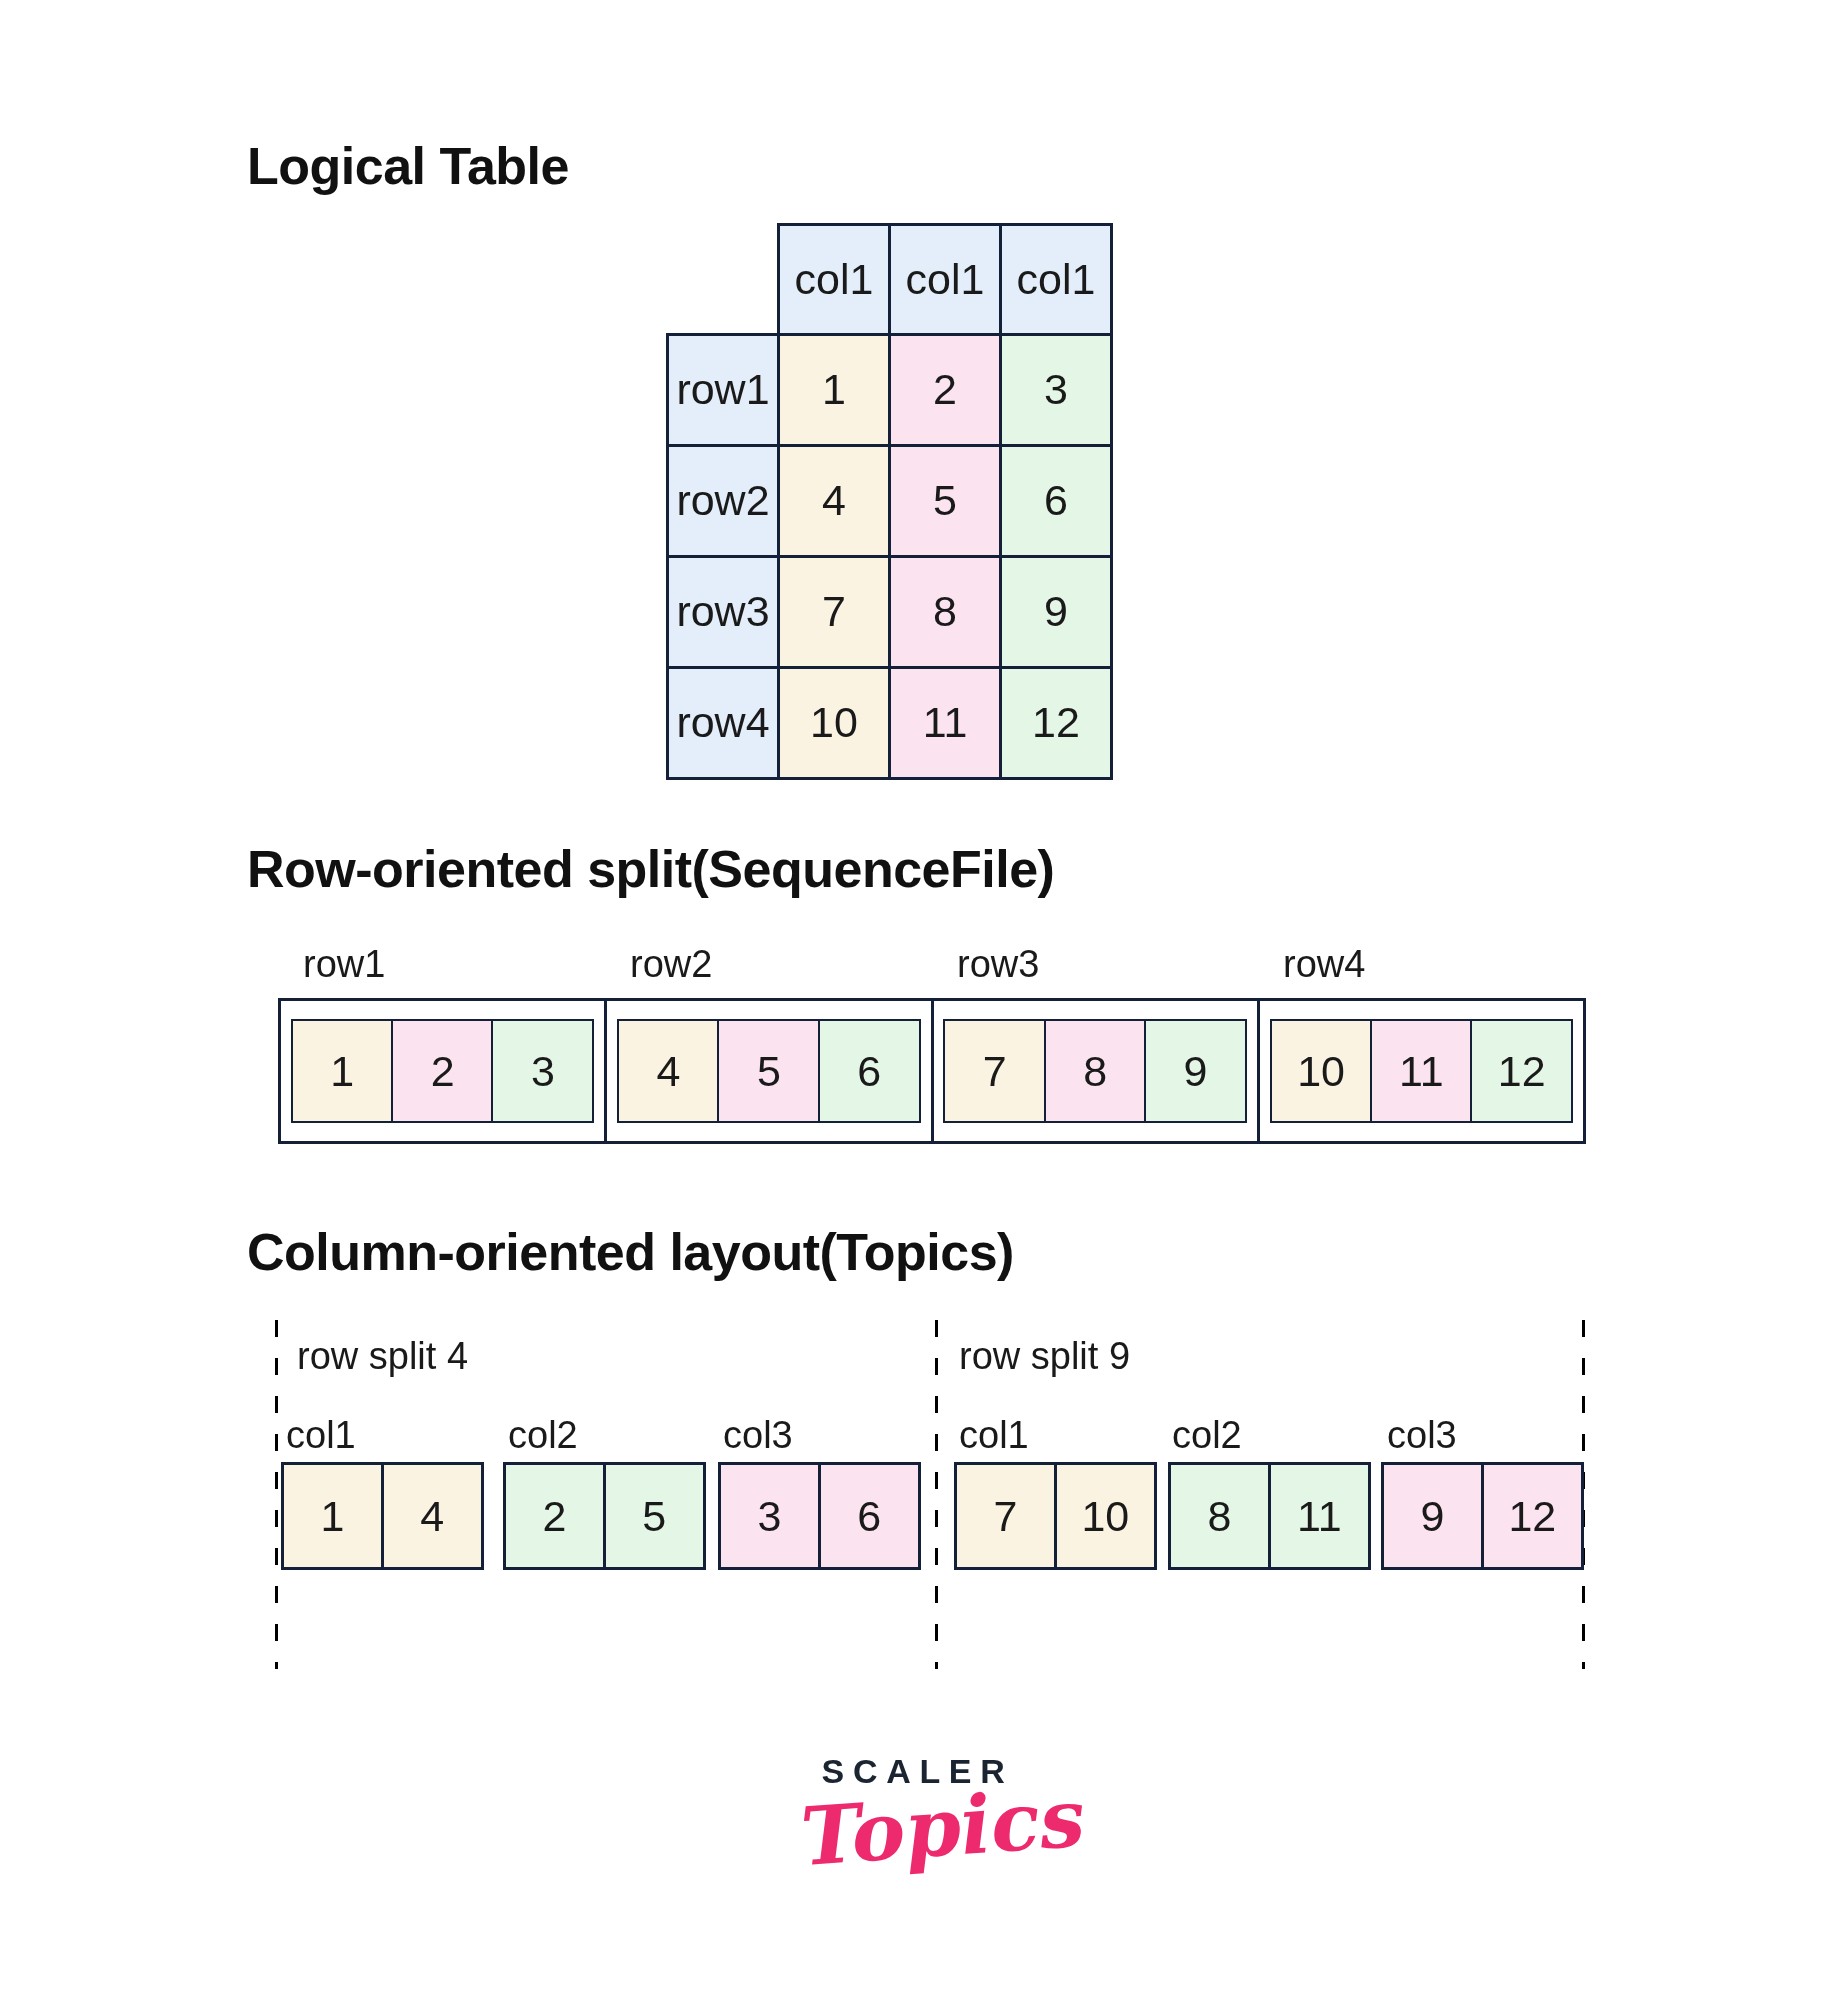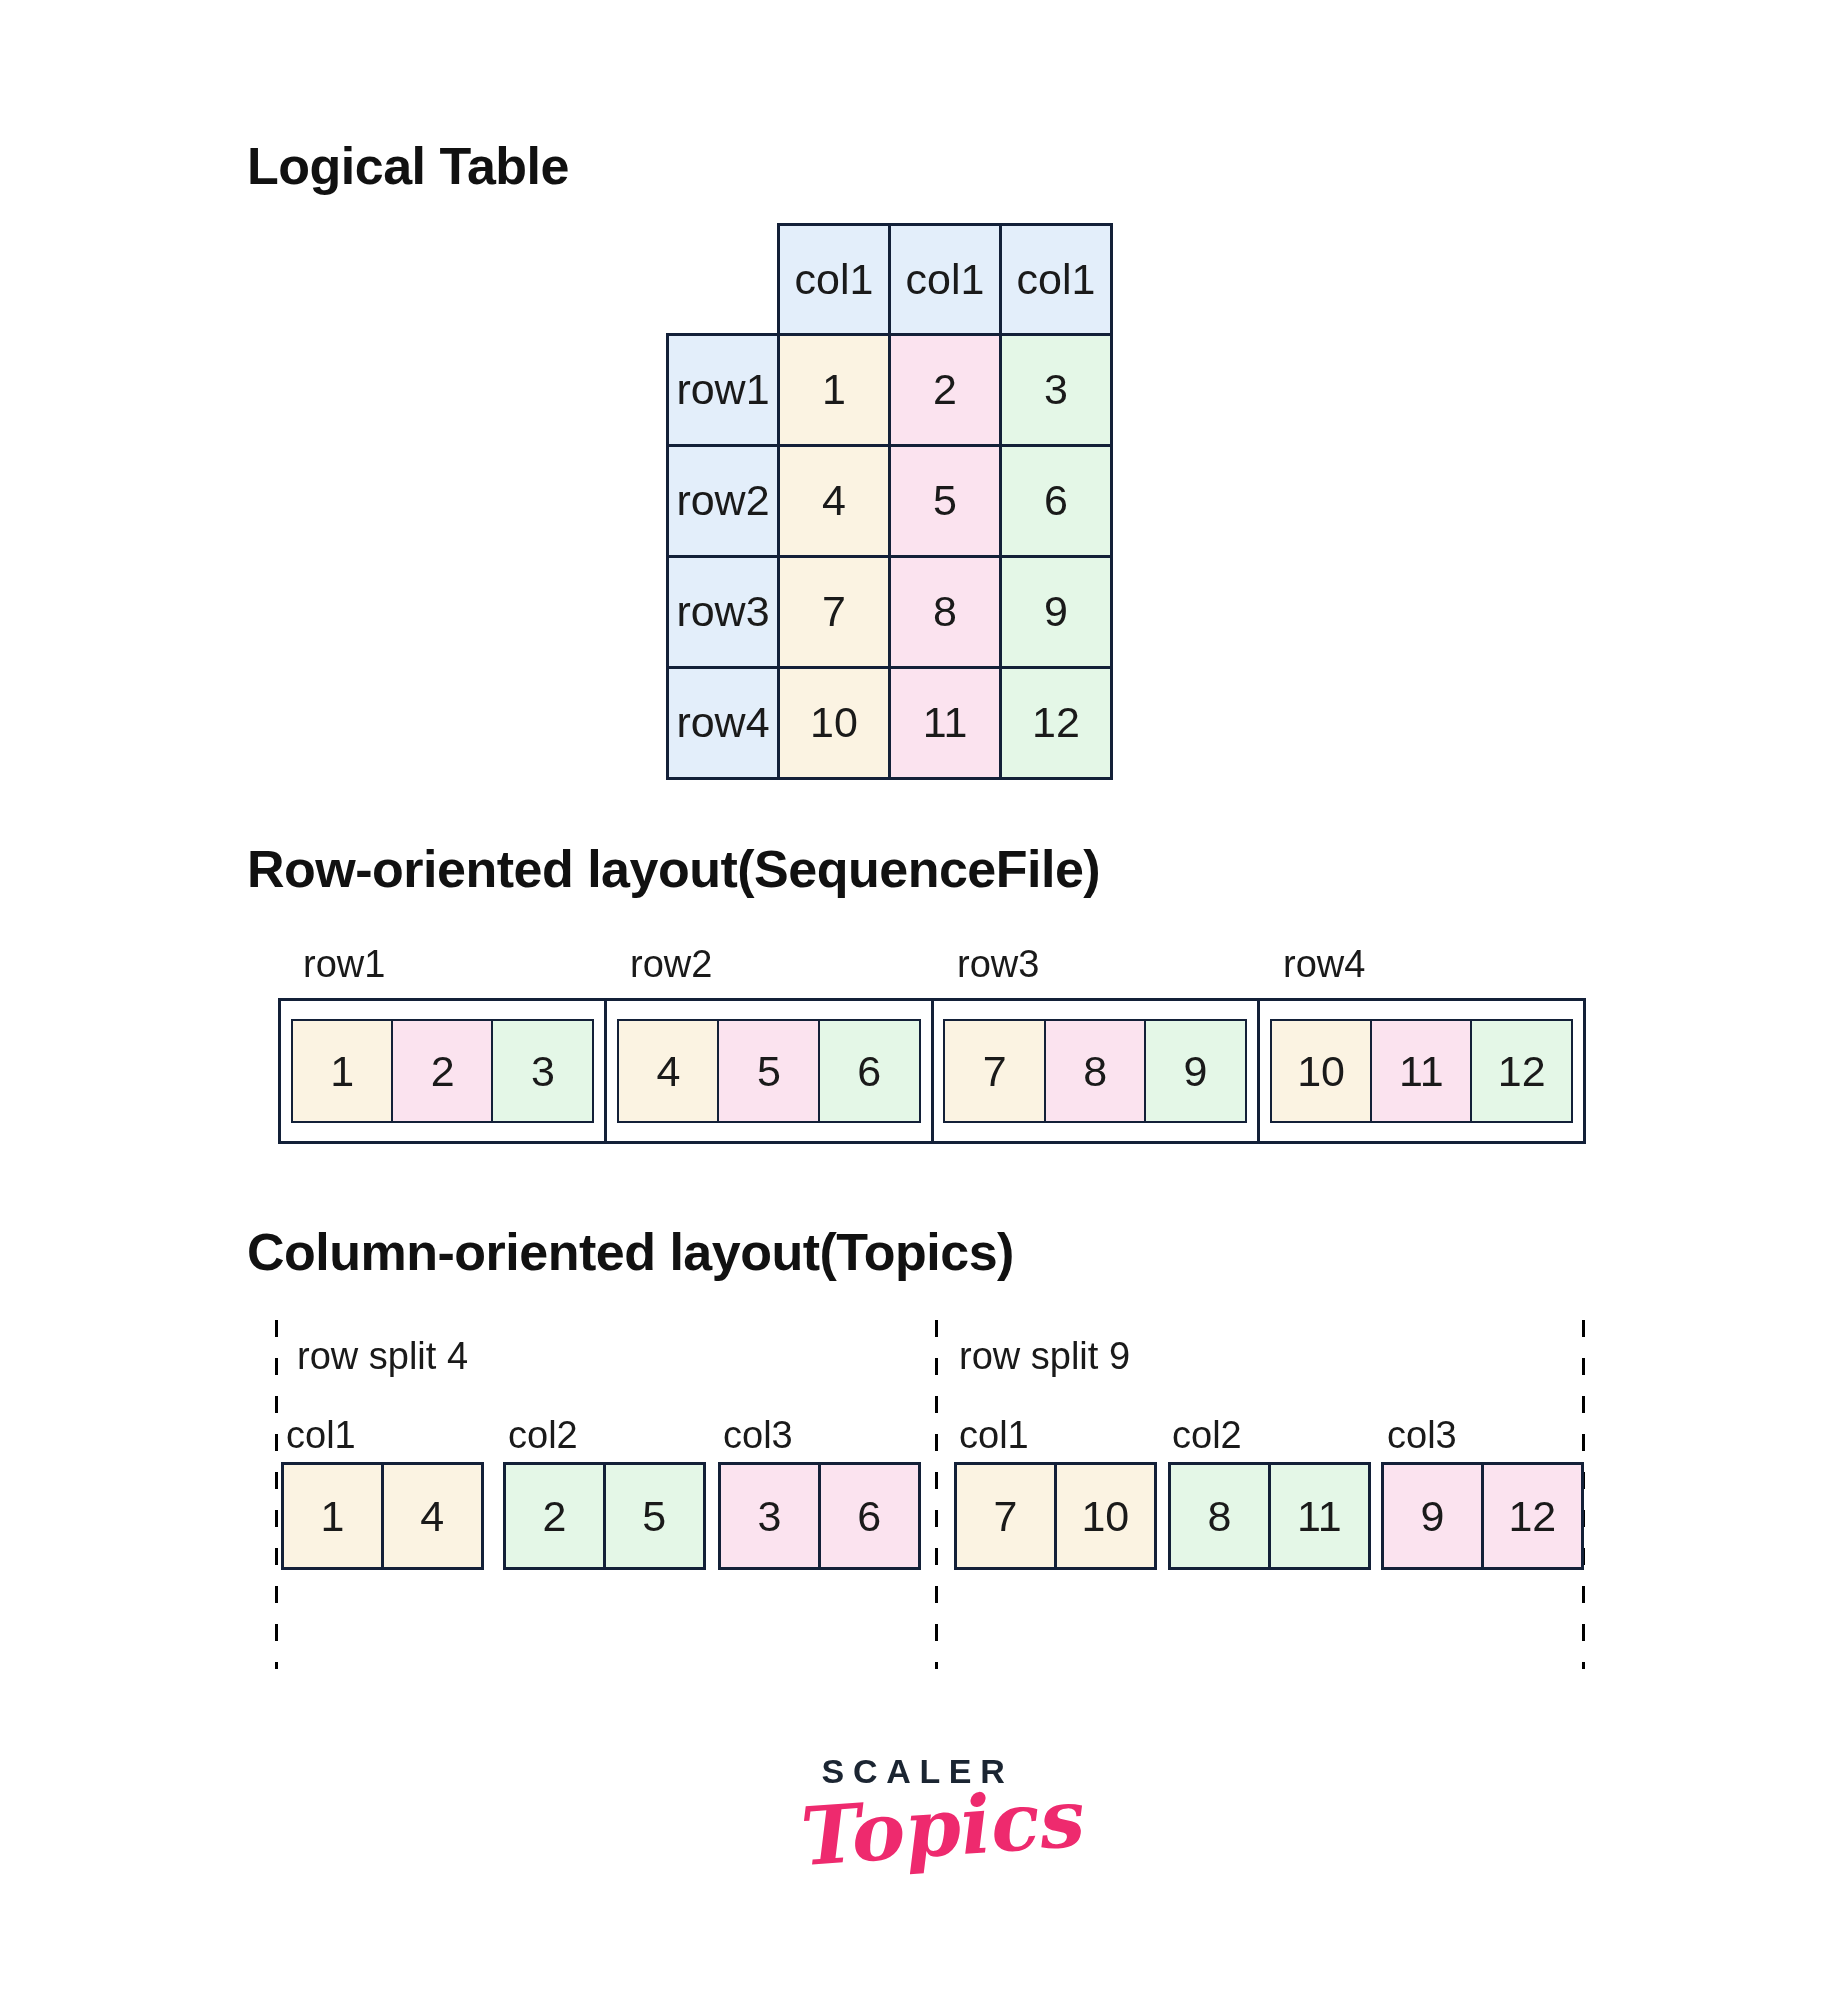--- a/index.html
+++ b/index.html
@@ -77,21 +77,21 @@
     </tr>
     <tr>
       <td class="rlabel">row4</td>
       <td class="c-cream">10</td>
       <td class="c-pink">11</td>
       <td class="c-green">12</td>
     </tr>
   </tbody>
     </table>
 
-  <div class="abs heading" style="left:247px;top:839px;">Row-oriented layout(SequenceFile)</div>
+  <div class="abs heading" style="left:247px;top:839px;">Row-oriented split(SequenceFile)</div>
 
   <div class="abs seg-label" style="left:303px;top:943px;">row1</div>
   <div class="abs seg-label" style="left:630px;top:943px;">row2</div>
   <div class="abs seg-label" style="left:957px;top:943px;">row3</div>
   <div class="abs seg-label" style="left:1283px;top:943px;">row4</div>
 
   <div class="abs ro-box">
     <div class="ro-seg">
       <div class="strip">
         <div class="cell c-cream">1</div>

